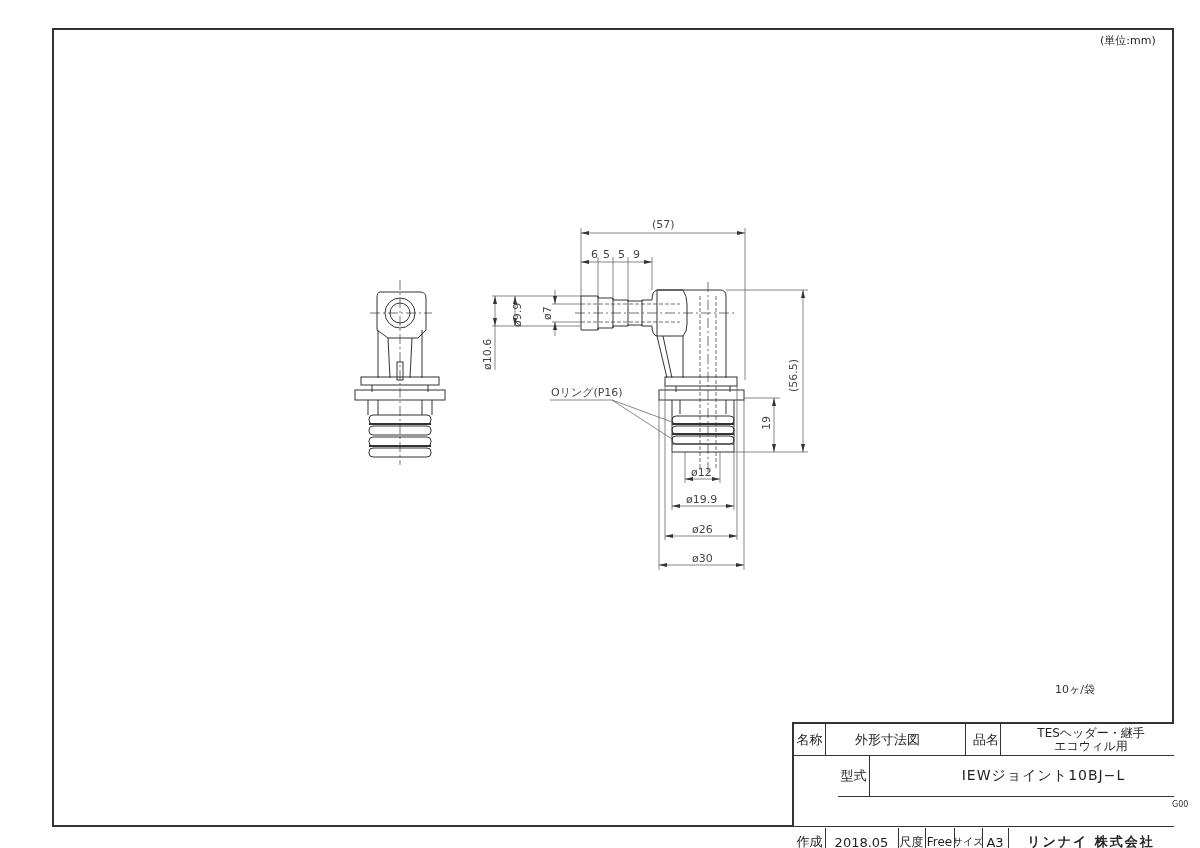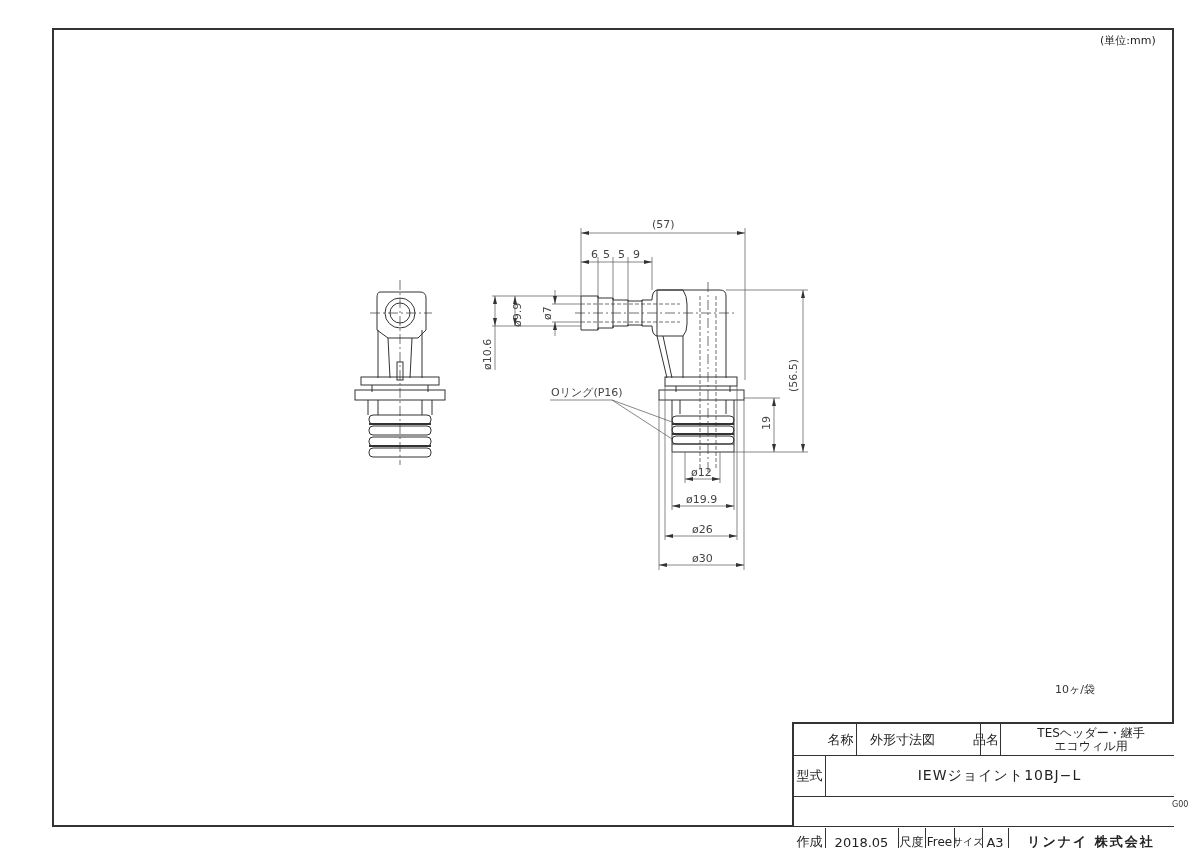--- a/index.html
+++ b/index.html
@@ -175,29 +175,29 @@
     <text x="692" y="533">ø26</text>
     <text x="692" y="562">ø30</text>
     <text x="551" y="396">Oリング(P16)</text>
   </g>
 </svg>
 
 <div class="packing">10ヶ/袋</div>
 
 <div class="tb">
   <div class="row" style="top:0;height:31px;">
-    <div class="cell" style="left:0;width:31px;padding-left:31px;">名称</div>
-    <div class="cell" style="left:31px;width:155px;">外形寸法図</div>
+    <div class="cell" style="left:0;width:31px;">名称</div>
+    <div class="cell" style="left:16px;width:155px;">外形寸法図</div>
     <div class="cell" style="left:178px;width:28px;">品名</div>
     <div class="cell stack" style="left:214px;width:166px;">
       <span>TESヘッダー・継手</span>
       <span>エコウィル用</span>
     </div>
   </div>
-  <div class="row" style="top:32px;height:40px;">
+  <div class="row" style="top:32px;height:40px;margin-left:44px;">
     <div class="cell" style="left:0;width:31px;">型式</div>
     <div class="cell" style="left:31px;width:349px;font-size:14px;letter-spacing:1px;">IEWジョイント10BJ−L</div>
   </div>
   <div class="row" style="top:72px;height:28px;border-bottom:1.5px solid #333;margin-top:32px;">
     <div class="cell" style="left:0;width:31px;">作成</div>
     <div class="cell" style="left:31px;width:73px;">2018.05</div>
     <div class="cell" style="left:104px;width:27px;font-size:12px;">尺度</div>
     <div class="cell" style="left:131px;width:29px;font-size:12px;">Free</div>
     <div class="cell" style="left:160px;width:28px;font-size:10px;">サイズ</div>
     <div class="cell" style="left:188px;width:26px;text-align:right;">A3</div>

